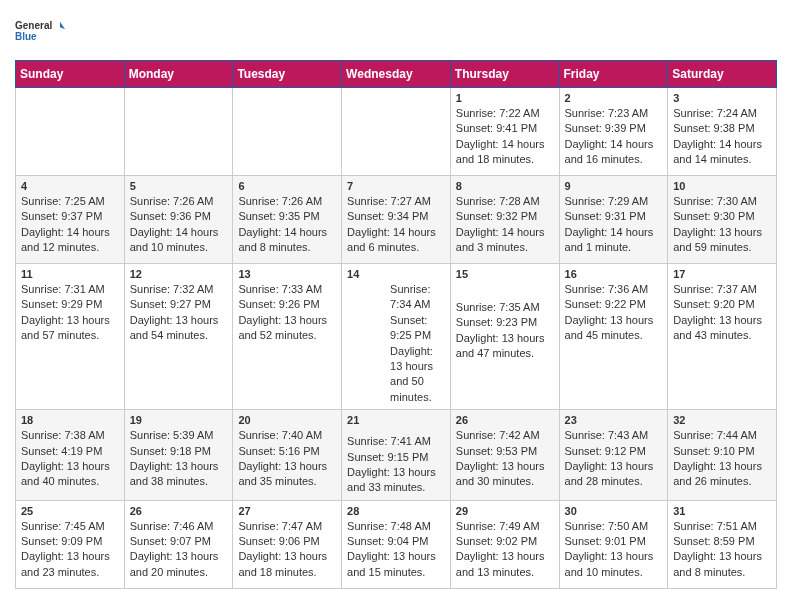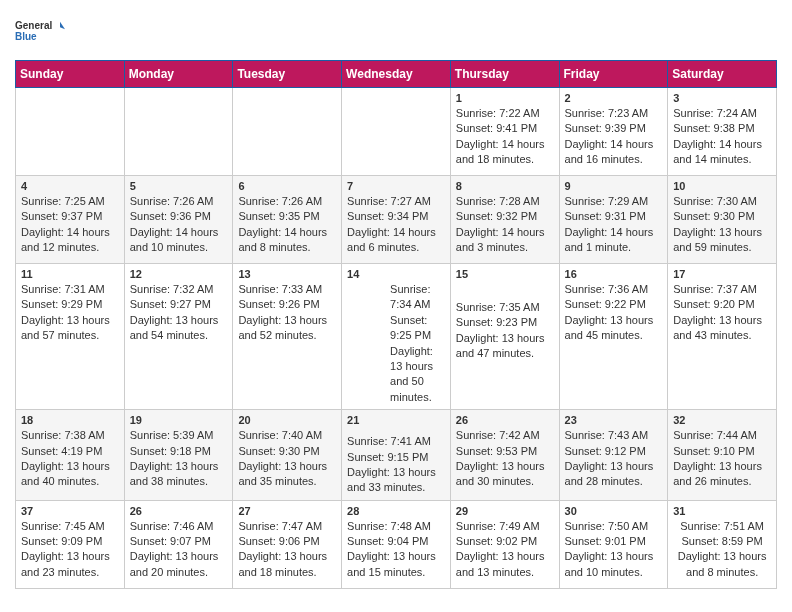--- a/index.html
+++ b/index.html
@@ -225,21 +225,21 @@
         </td>
         <td>
           <span class="day-number">19</span>
           <div class="day-info" style="white-space: pre-line;">Sunrise: 5:39 AM
 Sunset: 9:18 PM
 Daylight: 13 hours and 38 minutes.</div>
         </td>
         <td>
           <span class="day-number">20</span>
           <div class="day-info" style="white-space: pre-line;">Sunrise: 7:40 AM
-Sunset: 9:30 PM
+Sunset: 5:16 PM
 Daylight: 13 hours and 35 minutes.</div>
         </td>
         <td>
           <span class="day-number">21</span>
           <div class="day-info" style="white-space: pre-line; margin-top: 8px;">Sunrise: 7:41 AM
 Sunset: 9:15 PM
 Daylight: 13 hours and 33 minutes.</div>
         </td>
         <td>
           <span class="day-number">26</span>
@@ -255,21 +255,21 @@
         </td>
         <td>
           <span class="day-number">32</span>
           <div class="day-info" style="white-space: pre-line;">Sunrise: 7:44 AM
 Sunset: 9:10 PM
 Daylight: 13 hours and 26 minutes.</div>
         </td>
       </tr>
       <tr>
         <td>
-          <span class="day-number">37</span>
+          <span class="day-number">25</span>
           <div class="day-info" style="white-space: pre-line;">Sunrise: 7:45 AM
 Sunset: 9:09 PM
 Daylight: 13 hours and 23 minutes.</div>
         </td>
         <td>
           <span class="day-number">26</span>
           <div class="day-info" style="white-space: pre-line;">Sunrise: 7:46 AM
 Sunset: 9:07 PM
 Daylight: 13 hours and 20 minutes.</div>
         </td>
@@ -292,19 +292,19 @@
 Daylight: 13 hours and 13 minutes.</div>
         </td>
         <td>
           <span class="day-number">30</span>
           <div class="day-info" style="white-space: pre-line;">Sunrise: 7:50 AM
 Sunset: 9:01 PM
 Daylight: 13 hours and 10 minutes.</div>
         </td>
         <td>
           <span class="day-number">31</span>
-          <div class="day-info" style="white-space: pre-line; text-align: center;">Sunrise: 7:51 AM
+          <div class="day-info" style="white-space: pre-line;">Sunrise: 7:51 AM
 Sunset: 8:59 PM
 Daylight: 13 hours and 8 minutes.</div>
         </td>
       </tr>
     </tbody>
 </table>
 
 </body></html>

